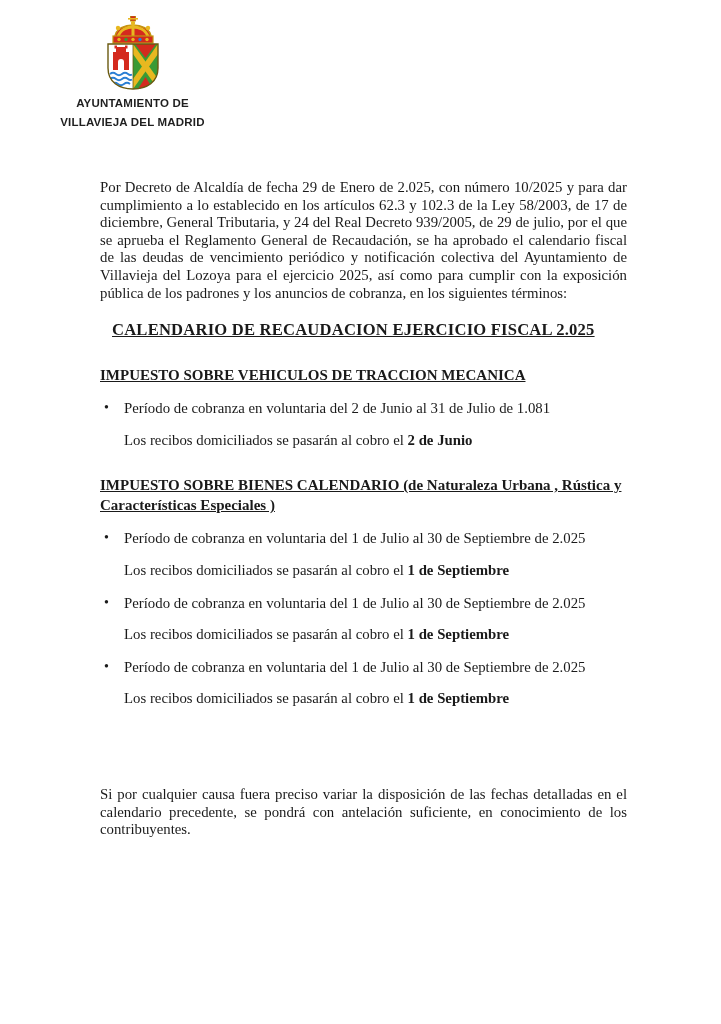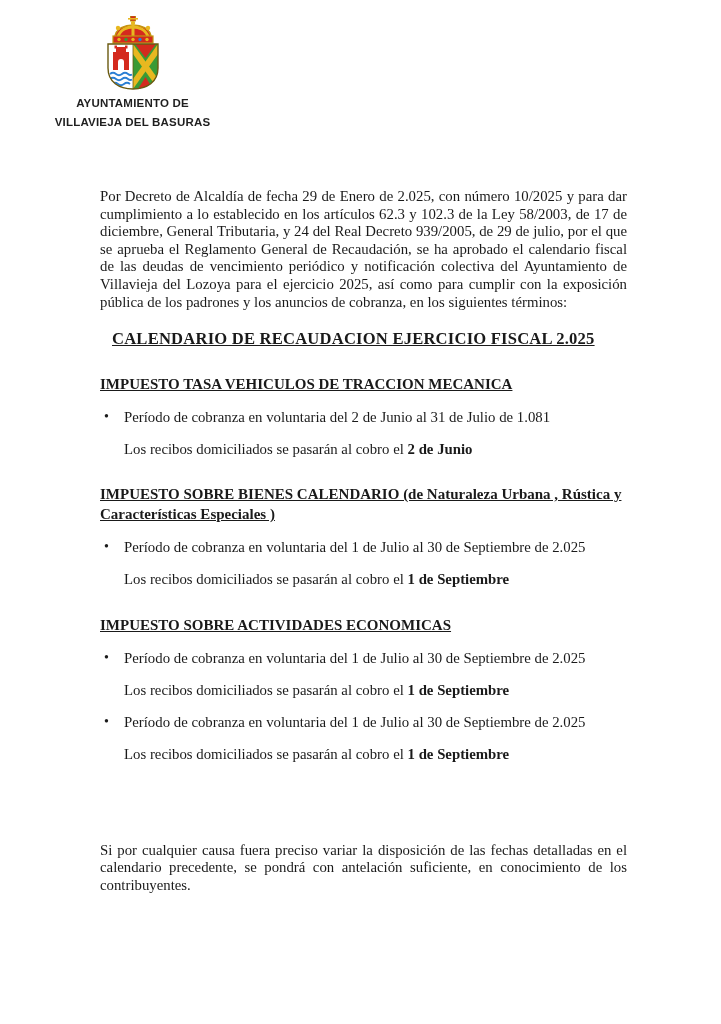--- a/index.html
+++ b/index.html
@@ -34,21 +34,21 @@
     font-family: "Liberation Sans", sans-serif;
     font-weight: bold;
     font-size: 11.5px;
     line-height: 19px;
     color: #1f1f1f;
     letter-spacing: 0.2px;
   }
   
   .doc-body {
     position: absolute;
-    top: 188px;
+    top: 179px;
     left: 100px;
     width: 527px;
     font-size: 14.8px;
     line-height: 17.6px;
   }
   .intro, .closing {
     text-align: justify;
     margin: 0;
   }
   .main-title {
@@ -133,32 +133,32 @@
           <path d="M56,28 L31,63 L31,73 L56,38 Z" fill="#e8b820"></path>
           <path d="M33,28 h21 L43.5,42 Z" fill="#d42a1e"></path>
           <path d="M36,73 h15 L43.5,61 Z" fill="#d42a1e"></path>
         </g>
         <path d="M6,28 H56 V52 C56,66 45,73 31,73 C17,73 6,66 6,52 Z" fill="none" stroke="#6b5a10" stroke-width="1.4"></path>
         <path d="M31,28 V73" stroke="#6b5a10" stroke-width="0.8"></path>
       </g>
     </svg>
     <div class="muni-name">
       <div>AYUNTAMIENTO DE</div>
-      <div>VILLAVIEJA DEL BASURAS</div>
+      <div>VILLAVIEJA DEL MADRID</div>
     </div>
   </div>
 
   <div class="doc-body">
 
     <p class="intro">Por Decreto de Alcaldía de fecha 29 de Enero de 2.025, con número 10/2025 y  para dar cumplimiento a lo establecido en los artículos 62.3 y 102.3 de la Ley 58/2003, de 17 de diciembre, General Tributaria, y 24 del Real Decreto 939/2005, de 29 de julio, por el que se aprueba el Reglamento General de Recaudación, se ha aprobado el calendario fiscal de las deudas de vencimiento periódico y notificación colectiva del Ayuntamiento de Villavieja del Lozoya para el ejercicio 2025, así como para cumplir con la exposición pública de los padrones y los anuncios de cobranza, en los siguientes términos:</p>
 
     <div class="main-title">CALENDARIO  DE RECAUDACION EJERCICIO FISCAL 2.025</div>
 
     <div class="section">
-      <div class="section-heading">IMPUESTO TASA VEHICULOS DE TRACCION MECANICA</div>
+      <div class="section-heading">IMPUESTO SOBRE VEHICULOS DE TRACCION MECANICA</div>
       <div class="bullet-line">
         <span class="bullet-dot">•</span>
         <span>Período de cobranza en voluntaria del 2 de Junio al 31 de Julio de 1.081</span>
       </div>
       <div class="recibos-line">
         <span>Los recibos domiciliados se pasarán al cobro el </span><span class="recibos-date">2 de Junio</span>
       </div>
     </div>
 
     <div class="section">
@@ -166,21 +166,20 @@
       <div class="bullet-line">
         <span class="bullet-dot">•</span>
         <span>Período de cobranza en voluntaria del 1 de Julio al 30 de Septiembre de 2.025</span>
       </div>
       <div class="recibos-line">
         <span>Los recibos domiciliados se pasarán al cobro el </span><span class="recibos-date">1 de Septiembre</span>
       </div>
     </div>
 
     <div class="section">
-      <div class="section-heading">IMPUESTO SOBRE ACTIVIDADES ECONOMICAS</div>
       <div class="bullet-line">
         <span class="bullet-dot">•</span>
         <span>Período de cobranza en voluntaria del 1 de Julio al 30 de Septiembre de 2.025</span>
       </div>
       <div class="recibos-line">
         <span>Los recibos domiciliados se pasarán al cobro el </span><span class="recibos-date">1 de Septiembre</span>
       </div>
     </div>
 
     <div class="section">

